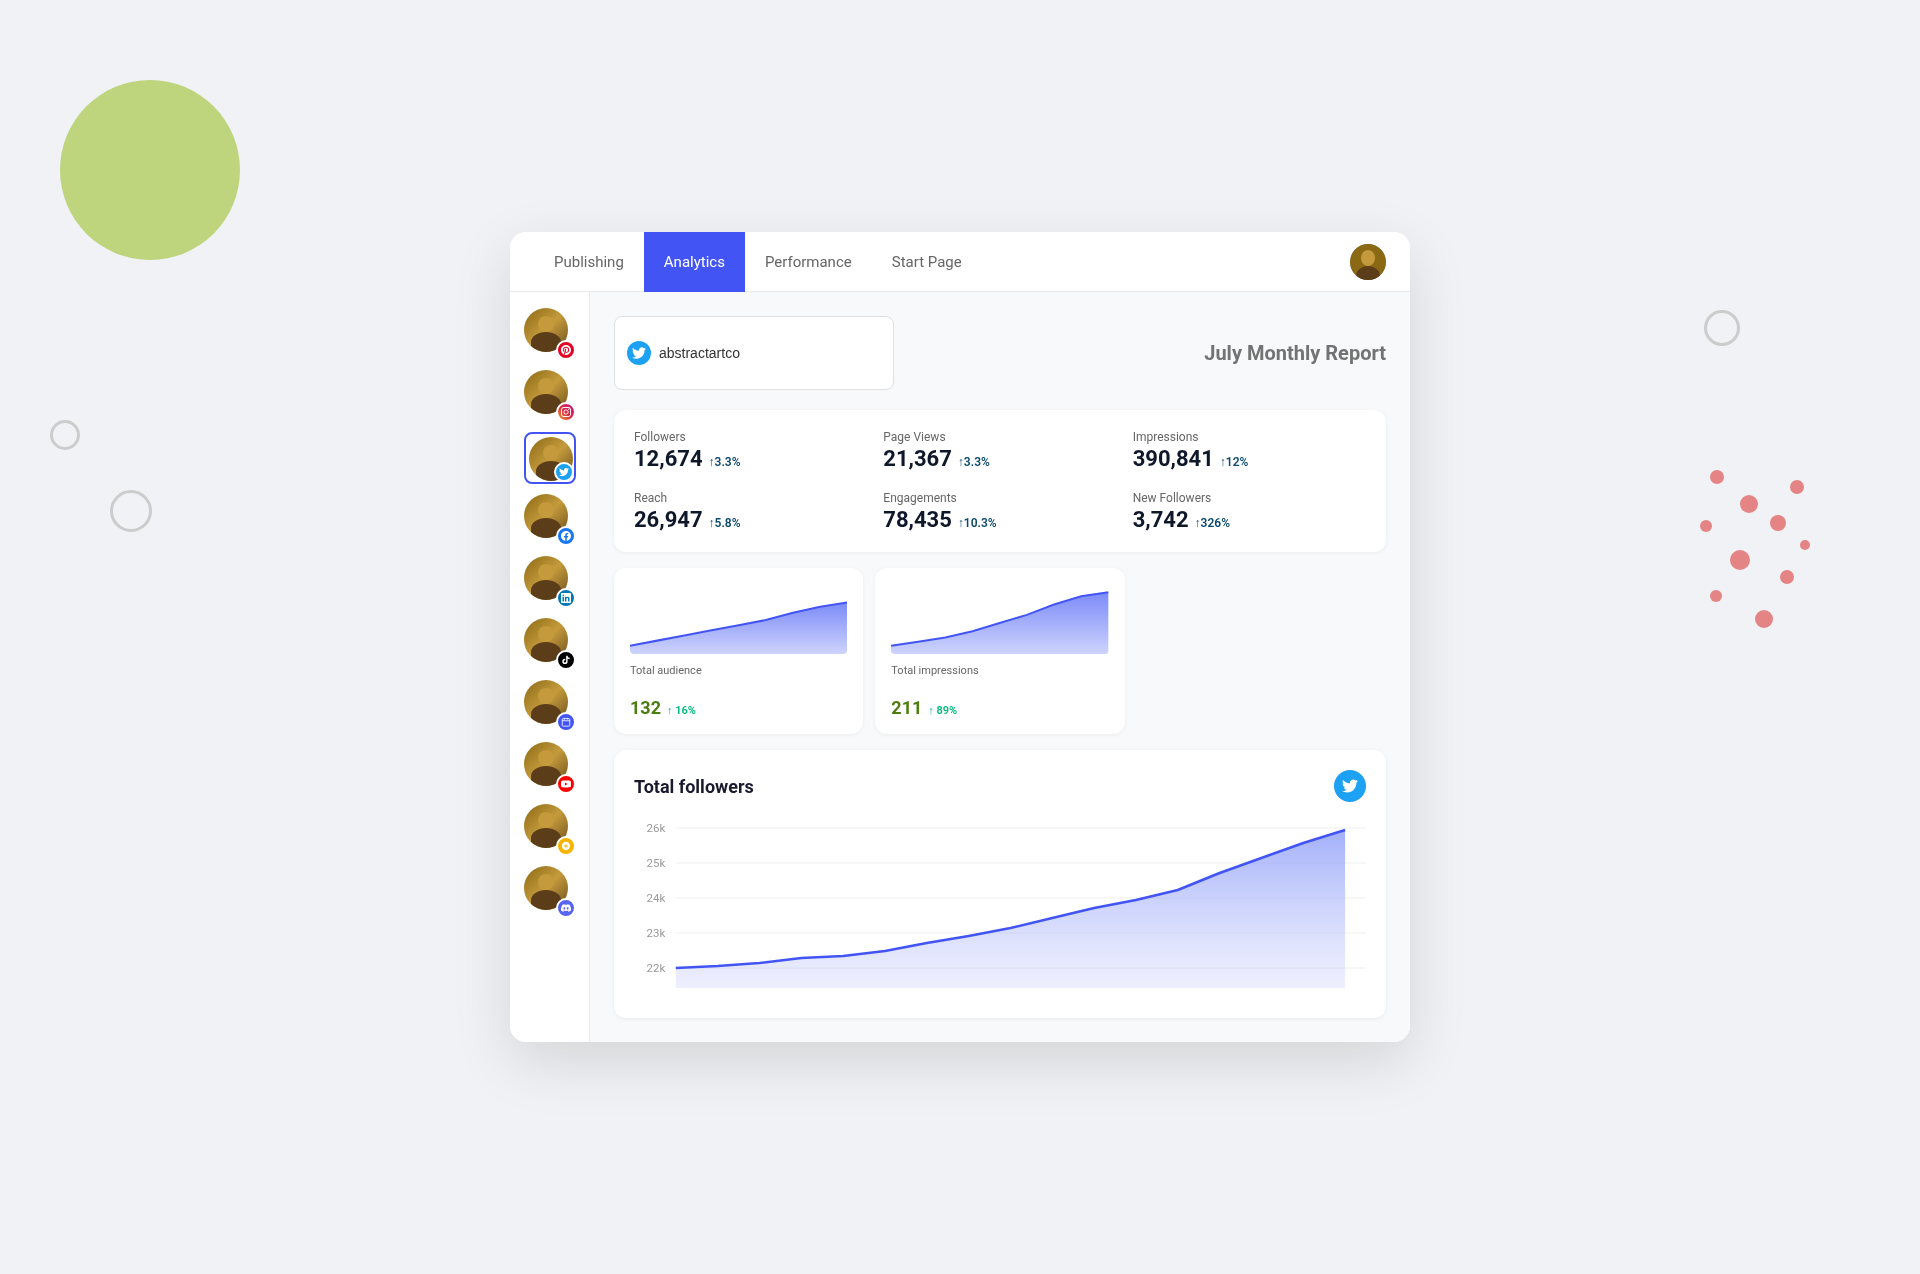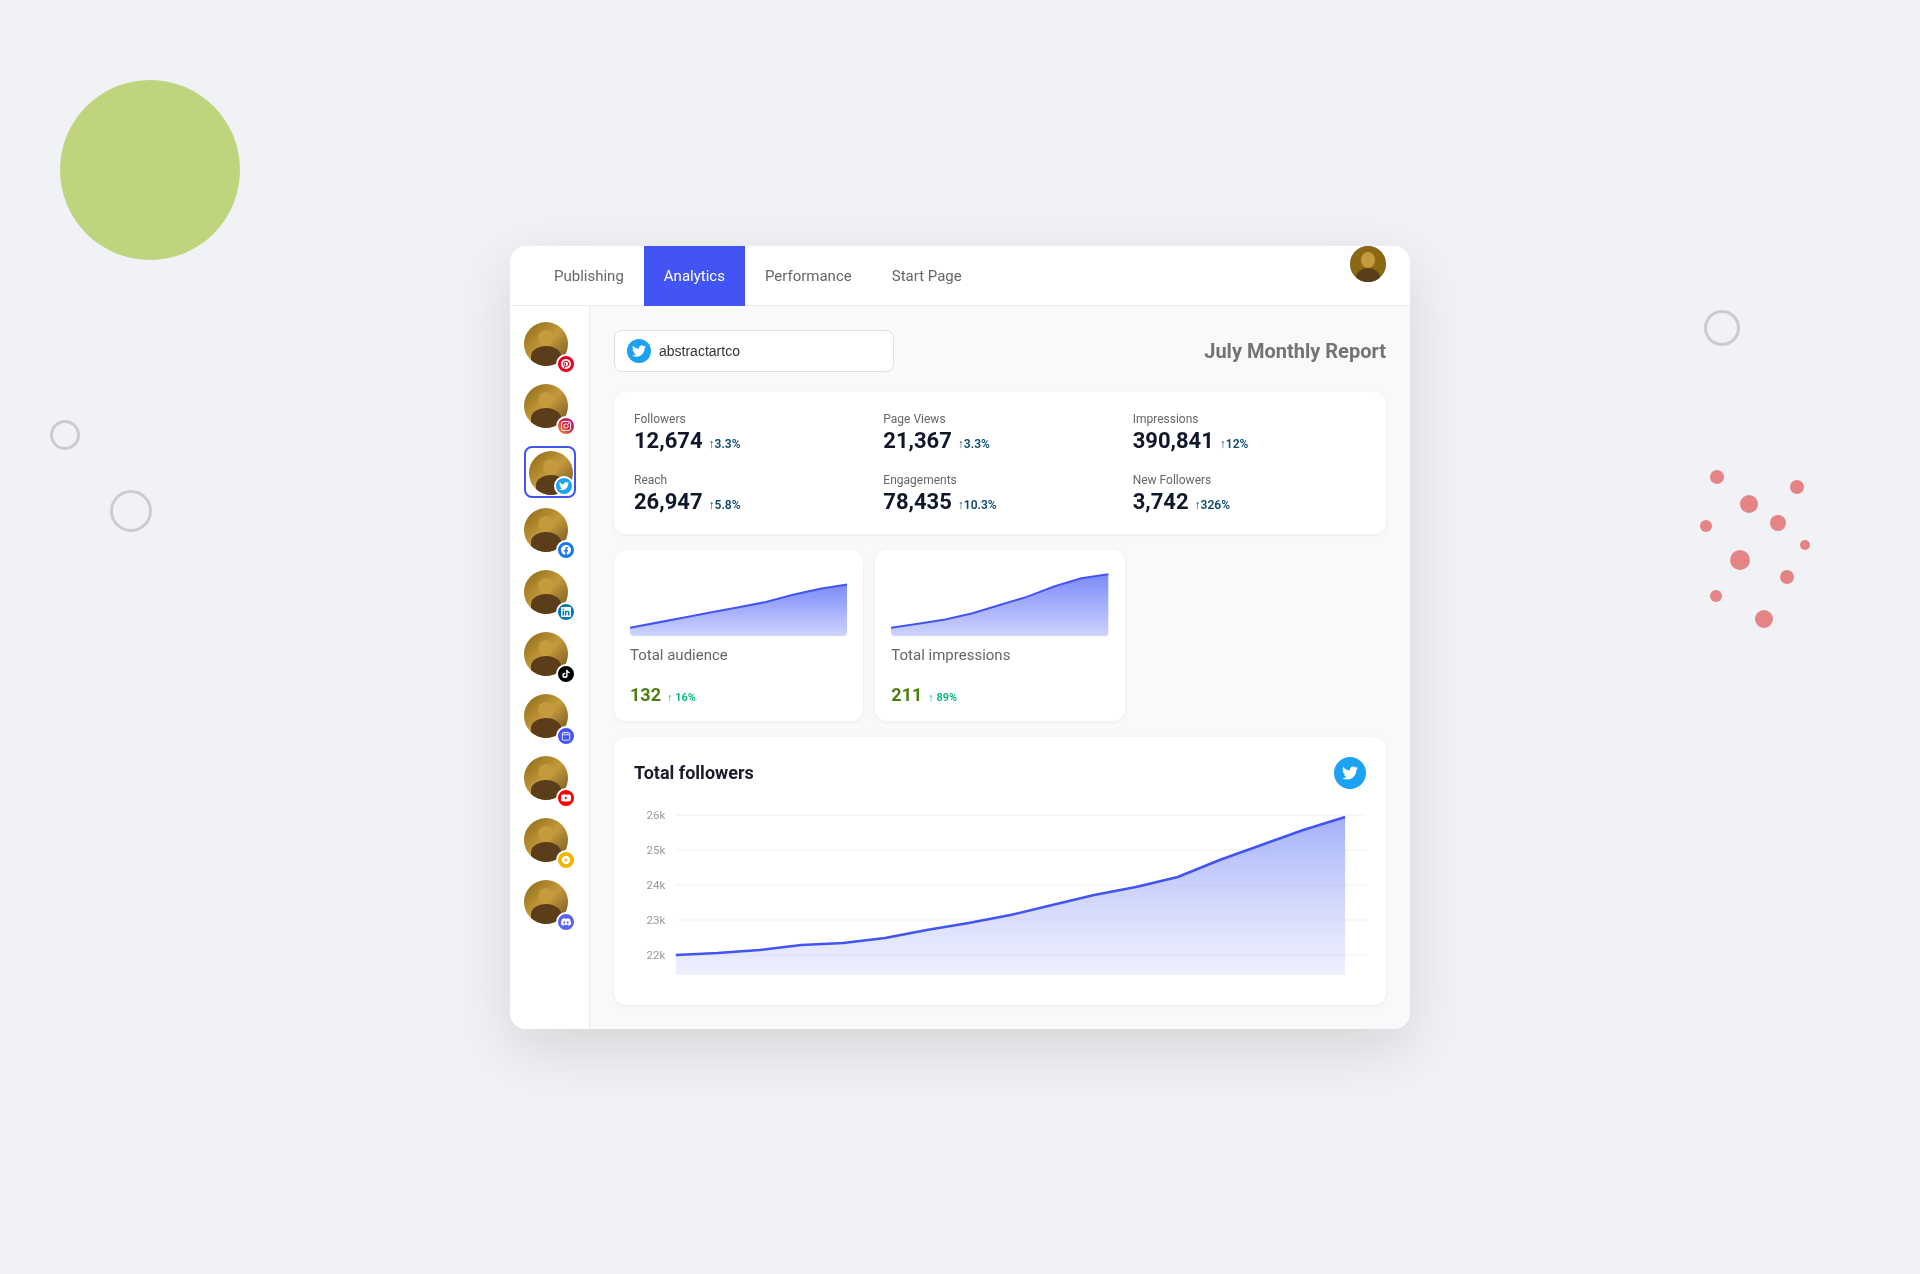--- a/index.html
+++ b/index.html
@@ -83,21 +83,21 @@
       border-radius: 16px;
       box-shadow: 0 20px 60px rgba(0,0,0,0.12);
       overflow: hidden;
       display: flex;
       flex-direction: column;
     }
 
     
     .top-nav {
       display: flex;
-      align-items: flex-start;
+      align-items: center;
       background: #fff;
       border-bottom: 1px solid #e8eaed;
       padding: 0 24px;
       height: 60px;
     }
     .nav-tabs {
       display: flex;
       align-items: center;
       gap: 0;
       flex: 1;
@@ -229,21 +229,21 @@
       align-items: center;
       justify-content: space-between;
       margin-bottom: 20px;
     }
     .account-search {
       display: flex;
       align-items: center;
       background: #fff;
       border: 1px solid #e0e0e0;
       border-radius: 8px;
-      padding: 8px 12px;
+      padding: 24px 12px;
       gap: 8px;
       width: 280px;
     }
     .account-search-avatar {
       width: 24px;
       height: 24px;
       border-radius: 50%;
       background: #1da1f2;
       display: flex;
       align-items: center;
@@ -343,21 +343,21 @@
       height: 70px;
       margin-bottom: 10px;
       border-radius: 4px;
       overflow: hidden;
     }
     .mini-chart-svg {
       width: 100%;
       height: 100%;
     }
     .mini-chart-label {
-      font-size: 15px;
+      font-size: 11px;
       color: #666;
       margin-bottom: 20px;
     }
     .mini-chart-value-row {
       display: flex;
       align-items: baseline;
       gap: 6px;
     }
     .mini-chart-value {
       font-size: 18px;

